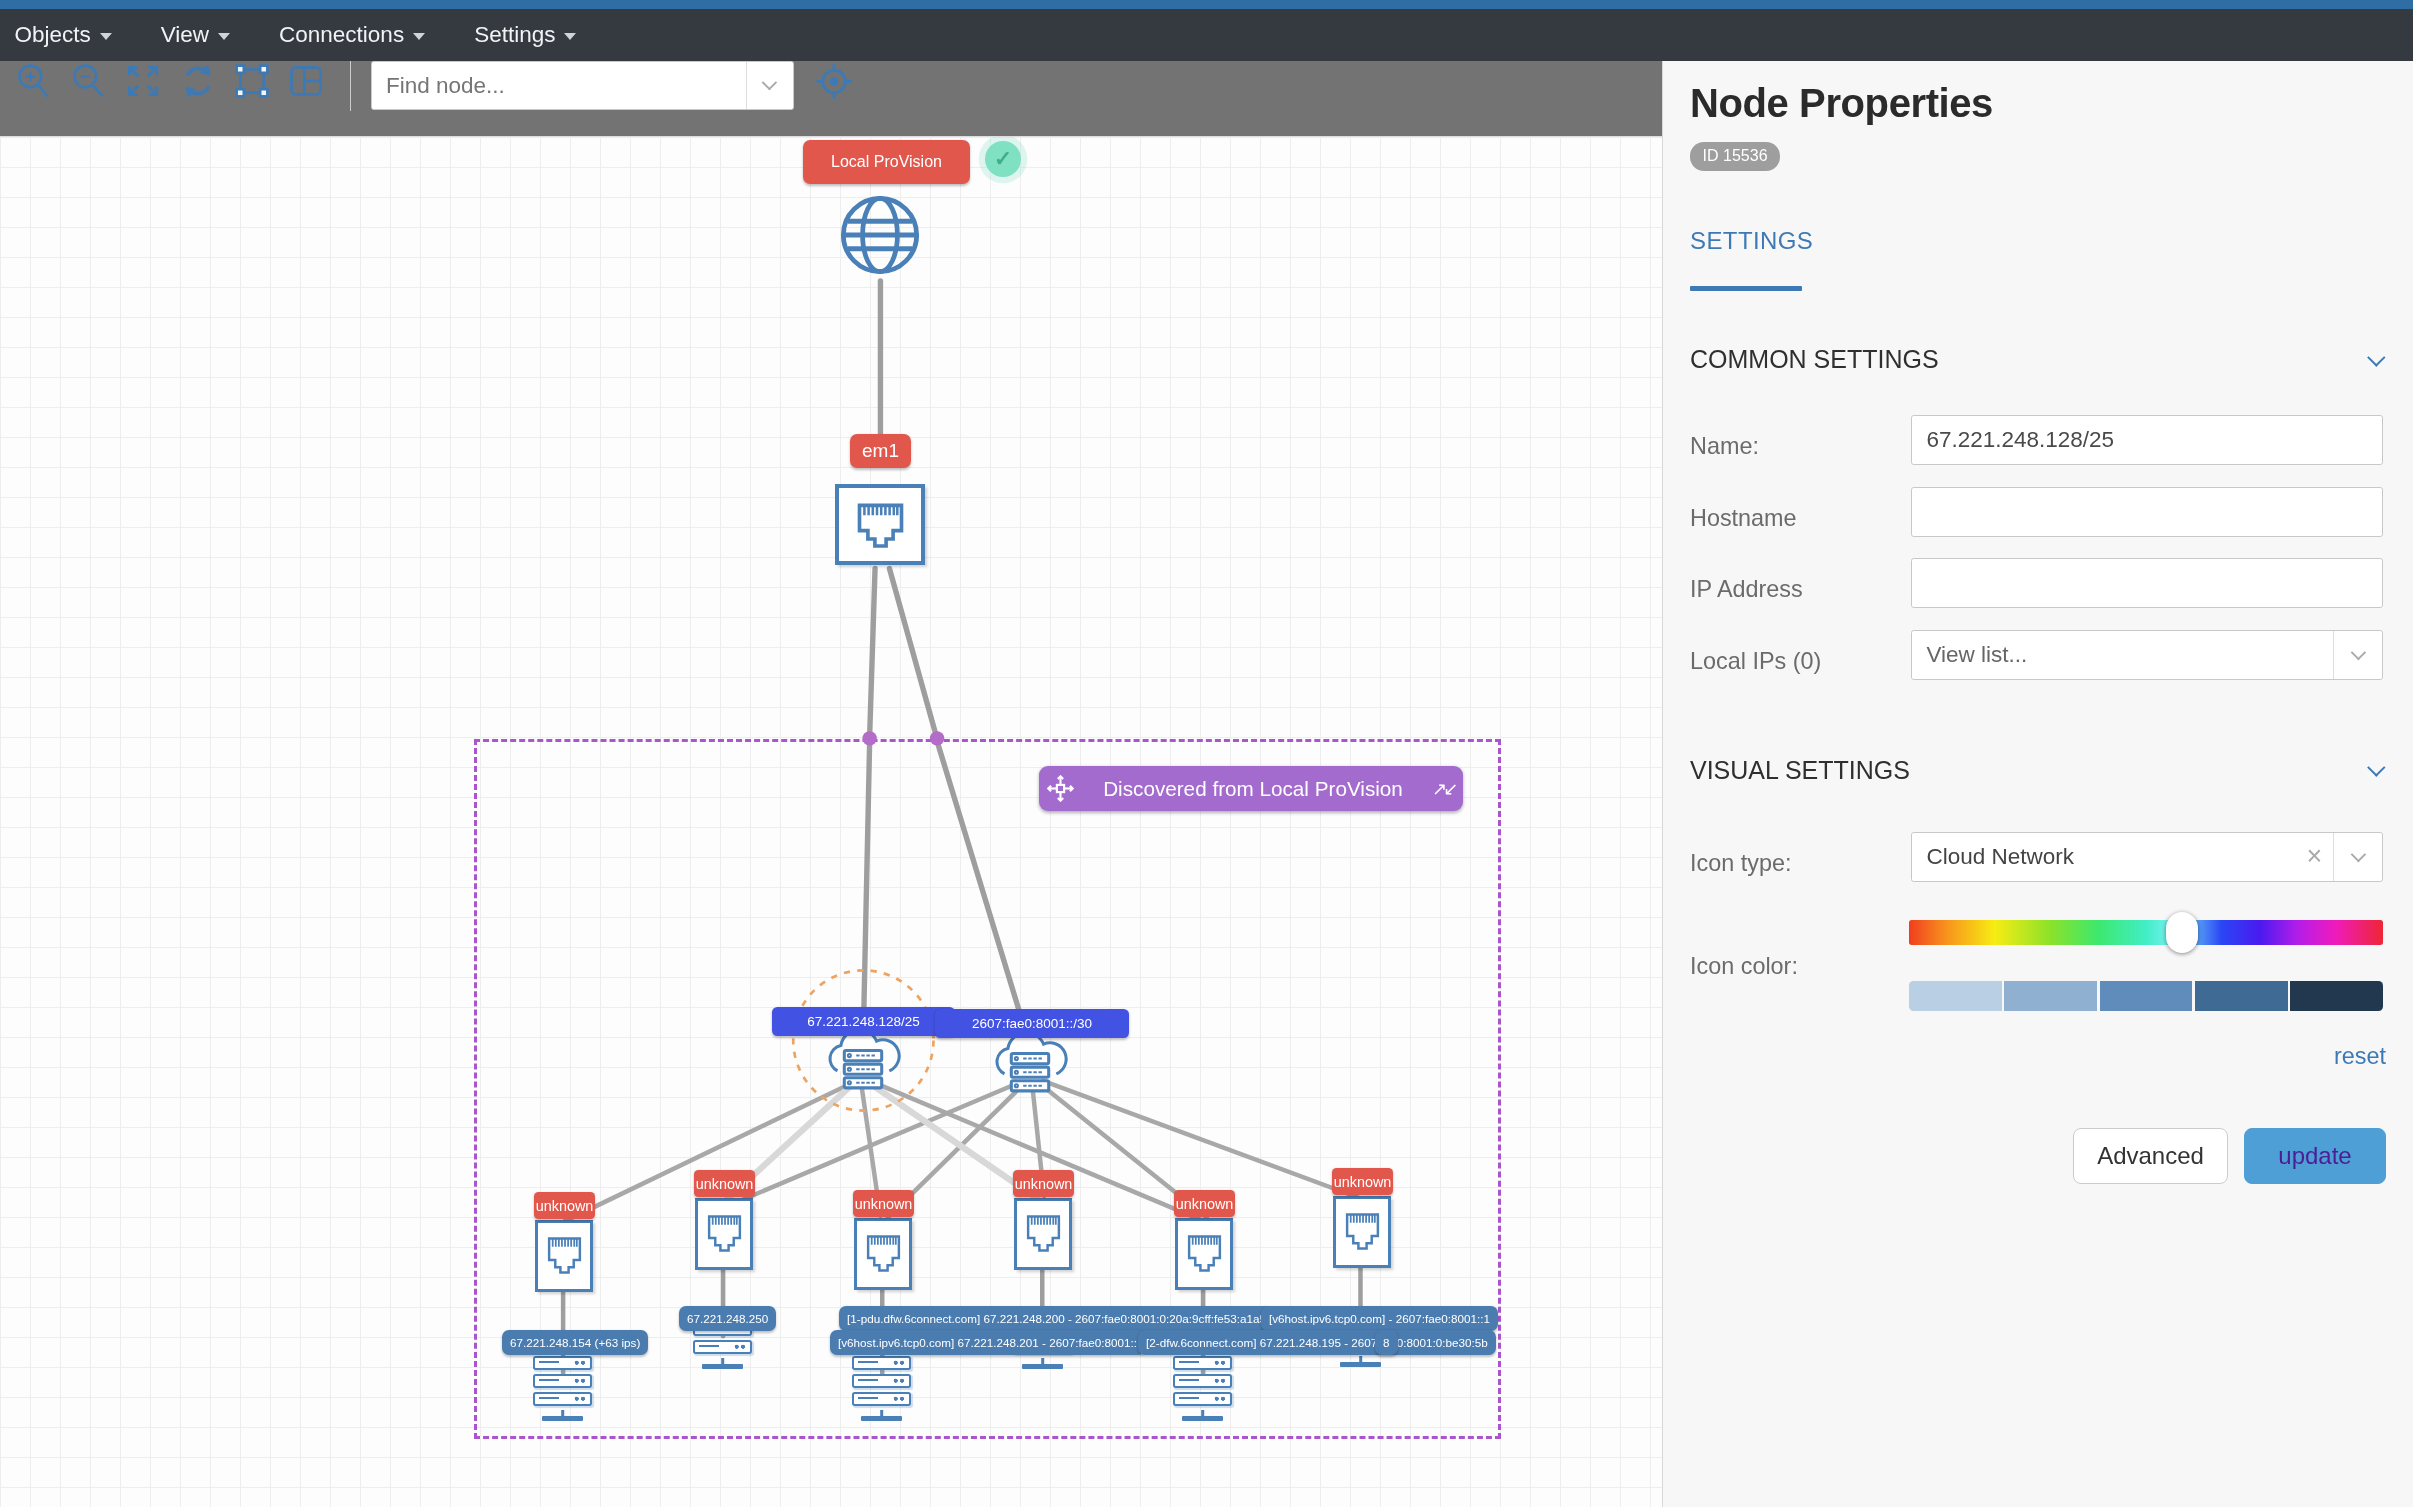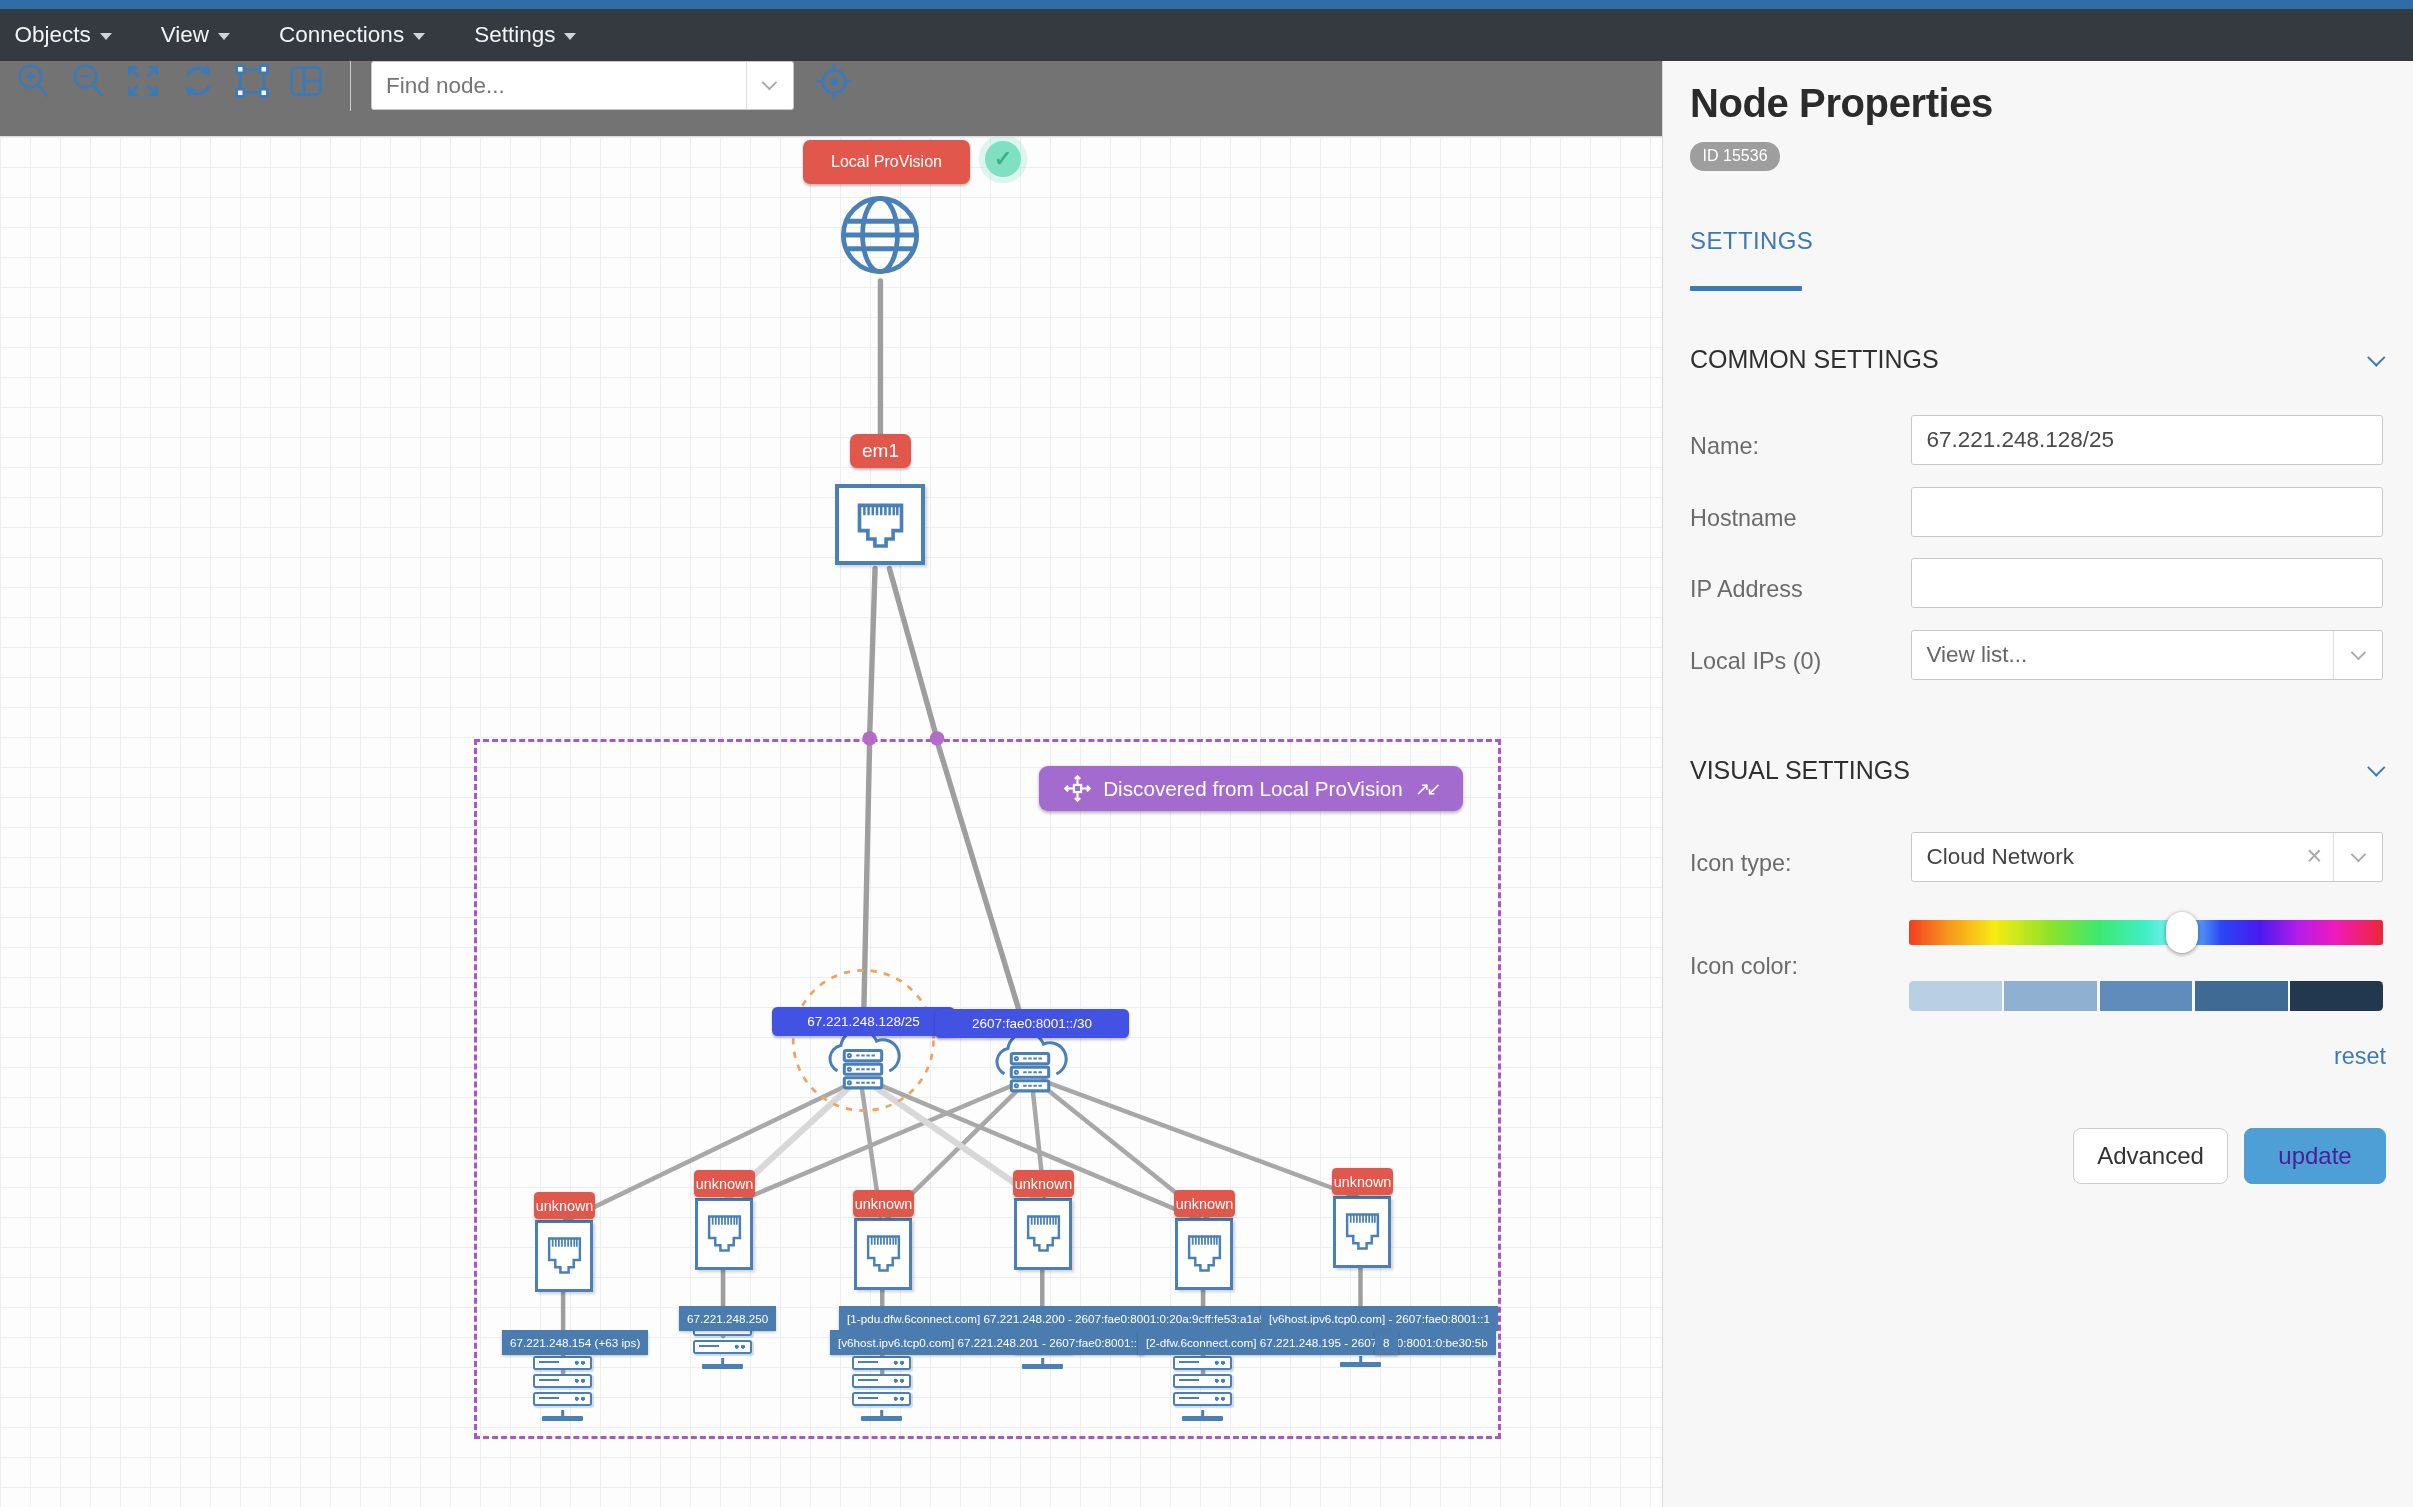--- a/index.html
+++ b/index.html
@@ -25,21 +25,21 @@
   .canvas{position:absolute;left:0;top:137px;width:1662px;height:1370px;background-color:#fdfdfd;
     background-image:linear-gradient(#eeeeee 0.9px,transparent 0.9px),linear-gradient(90deg,#eeeeee 0.9px,transparent 0.9px);
     background-size:30px 30px;overflow:hidden}
   .group-rect{position:absolute;left:474px;top:602px;width:1027px;height:700px;border:3.6px dashed #aa55cc;z-index:1}
   svg.lines{position:absolute;left:0;top:0;z-index:2;pointer-events:none}
   .node{position:absolute;z-index:3}
 
   .tag{position:absolute;z-index:4;color:#fff;border-radius:7.2px;display:flex;align-items:center;justify-content:center;white-space:nowrap;box-shadow:0 1.8px 2.7px rgba(0,0,0,.25)}
   .tag.red{background:#e2574c}
   .tag.blue{background:#4252e2;border-radius:5.4px}
-  .tag.steel{background:#4b7cb0;border-radius:0}
+  .tag.steel{background:#4b7cb0;border-radius:7px}
   .tag.purple{background:#a46bce;border-radius:9px;box-shadow:0 1.8px 3.6px rgba(0,0,0,.3)}
 
   .check-circle{position:absolute;left:985px;top:3.6px;width:36px;height:36px;border-radius:50%;background:#7fe0c2;box-shadow:0 0 0 6.3px rgba(127,224,194,.25);display:flex;align-items:center;justify-content:center;color:#3fae8b;font-size:21.6px;font-weight:bold;z-index:4}
 
   .eth{background:#fff;border:3.6px solid #4a80b8;box-shadow:2.7px 2.7px 2.7px rgba(0,0,0,.18);display:flex;align-items:center;justify-content:center}
   .cloudbox{display:flex;align-items:center;justify-content:center}
 
   .server{position:absolute;width:59px;z-index:3}
   .rack{height:14.4px;border:2.7px solid #4a80b8;border-radius:2.7px;background:#fff;margin-bottom:3.6px;position:relative;box-shadow:1.8px 1.8px 0.9px rgba(74,128,184,.25)}
   .rack::before{content:"";position:absolute;left:3.6px;top:2.7px;width:20px;height:2.7px;background:#4a80b8}
@@ -224,21 +224,21 @@
     <div class="tag red" style="left:850px;top:297px;width:61px;height:34px;font-size:19px">
         <span>em1</span>
       </div>
     <div class="node eth" style="left:835px;top:347px;width:90px;height:81px;border-width:4.5px">
       <svg width="61" height="56" viewBox="0 0 40 40" fill="none" stroke="#4a80b8" stroke-width="2.6">
         <path d="M5 6 H35 V24 H29 V30 H24 V35 H16 V30 H11 V24 H5 Z"></path>
         <path d="M8.5 6 V13 M11.5 6 V13 M14.5 6 V13 M17.5 6 V13 M20.5 6 V13 M23.5 6 V13 M26.5 6 V13 M29.5 6 V13 M32 6 V13" stroke-width="1.8"></path>
       </svg>
     </div>
 
-    <div class="tag purple" style="left:1039px;top:629px;width:424px;height:45px;font-size:20.7px;gap:12px;z-index:5">
+    <div class="tag purple" style="left:1039px;top:629px;width:424px;height:45px;font-size:20.7px;gap:29px;z-index:5">
       <svg width="27" height="27" viewBox="0 0 30 30" stroke="#fff" stroke-width="2.4" fill="none">
         <rect x="11" y="11" width="8" height="8"></rect>
           <line x1="15" y1="2" x2="15" y2="10"></line>
           <line x1="15" y1="20" x2="15" y2="28"></line>
           <line x1="2" y1="15" x2="10" y2="15"></line>
           <line x1="20" y1="15" x2="28" y2="15"></line>
         <path d="M12 4.5 L15 1.5 L18 4.5 M12 25.5 L15 28.5 L18 25.5 M4.5 12 L1.5 15 L4.5 18 M25.5 12 L28.5 15 L25.5 18"></path>
       </svg>
       <span>Discovered from Local ProVision</span>
       <span style="font-size:18px;letter-spacing:-3.6px">↗↙</span>

